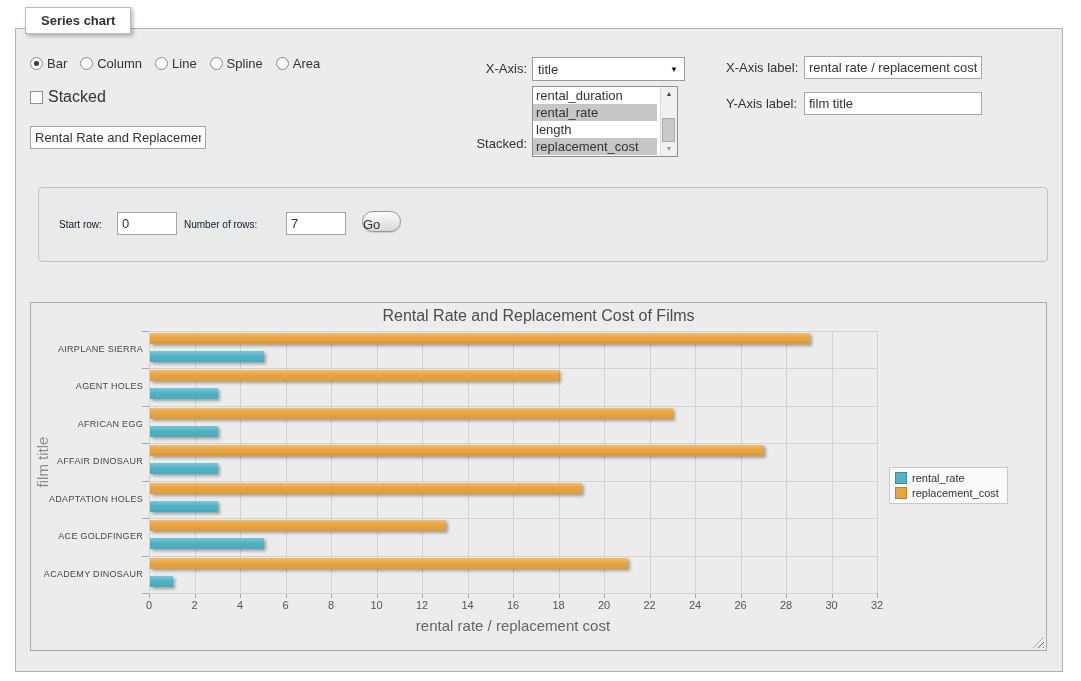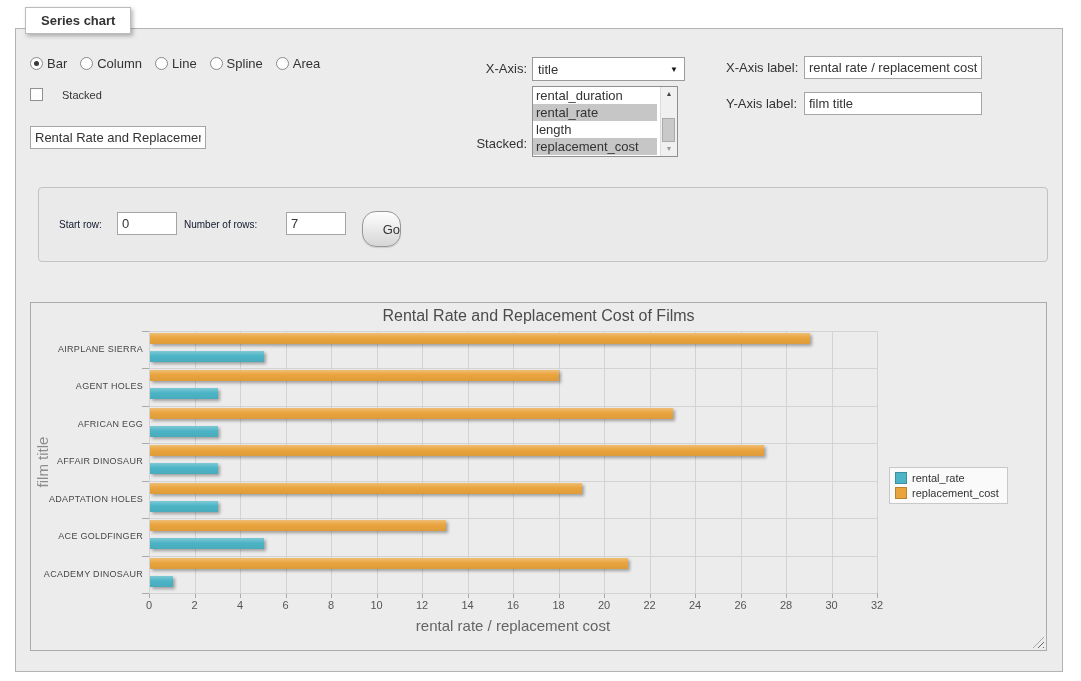--- a/index.html
+++ b/index.html
@@ -9,41 +9,41 @@
   .legend-box{position:absolute;left:25px;top:7px;background:#fff;border:1px solid #bcbcbc;box-shadow:2px 2px 4px rgba(0,0,0,0.28);padding:5px 15px;font-size:13px;font-weight:bold;color:#333;z-index:5;}
 
   .ctl-label{position:absolute;font-size:13px;color:#333;line-height:16px;z-index:2;}
   .right{text-align:right;}
 
   .radio-row{position:absolute;left:30px;top:56px;display:flex;align-items:center;gap:13px;font-size:13px;z-index:2;}
   .radio-item{display:flex;align-items:center;gap:4px;}
   .radio{width:13px;height:13px;border-radius:50%;border:1px solid #8a8a8a;background:#fdfdfd;box-sizing:border-box;position:relative;}
   .radio.checked::after{content:"";position:absolute;left:3px;top:3px;width:5px;height:5px;border-radius:50%;background:#3a3a3a;}
 
-  .stacked-row{position:absolute;left:30px;top:88px;display:flex;align-items:center;gap:19px;font-size:11px;z-index:2;}
+  .stacked-row{position:absolute;left:30px;top:88px;display:flex;align-items:center;gap:5px;font-size:16px;z-index:2;}
   .checkbox{width:13px;height:13px;border:1px solid #919191;background:#fdfdfd;box-sizing:border-box;}
 
   input.txt{position:absolute;border:1px solid #a5a5a5;background:#fff;font:13px "Liberation Sans",sans-serif;color:#333;padding:2px 4px;box-sizing:border-box;height:23px;z-index:2;}
 
   .select{position:absolute;left:532px;top:57px;width:153px;height:24px;border:1px solid #9a9a9a;background:#fff;box-sizing:border-box;font-size:13px;display:flex;align-items:center;padding-left:5px;z-index:2;}
   .select .caret{position:absolute;right:6px;top:7px;font-size:8px;color:#111;}
 
   .listbox{position:absolute;left:532px;top:86px;width:146px;height:71px;border:1px solid #8f8f8f;background:#fff;box-sizing:border-box;z-index:2;}
   .opt{height:17px;line-height:17px;font-size:13px;padding-left:3px;margin-right:20px;white-space:nowrap;overflow:hidden;}
   .opt.sel{background:#c6c6c6;}
   .sb{position:absolute;right:0;top:0;bottom:0;width:16px;background:#f0f0f0;border-left:1px solid #dcdcdc;}
   .sb-btn{position:absolute;left:0;width:16px;height:14px;text-align:center;font-size:7px;line-height:14px;}
   .sb-up{top:0;color:#444;}
   .sb-down{bottom:0;color:#999;}
   .sb-thumb{position:absolute;left:1px;top:31px;width:13px;height:24px;background:#c9c9c9;border:1px solid #ababab;box-sizing:border-box;}
 
   .row-box{position:absolute;left:38px;top:187px;width:1010px;height:75px;border:1px solid #c3c3c3;border-radius:4px;background:#eaeaea;box-sizing:border-box;z-index:1;}
   .row-box .lbl{position:absolute;font-size:10px;color:#0f172a;line-height:16px;}
   .row-box input.txt{position:absolute;}
-  .go-btn{position:absolute;left:323px;top:23px;width:39px;height:36px;border:1px solid #979797;border-radius:14px;background:linear-gradient(#fefefe,#d6d6d6);font:13px "Liberation Sans",sans-serif;color:#333;text-align:right;line-height:25px;box-sizing:border-box;box-shadow:0 1px 1px rgba(0,0,0,0.12);padding:0;}
+  .go-btn{position:absolute;left:323px;top:23px;width:39px;height:21px;border:1px solid #979797;border-radius:14px;background:linear-gradient(#fefefe,#d6d6d6);font:13px "Liberation Sans",sans-serif;color:#333;text-align:left;line-height:25px;box-sizing:border-box;box-shadow:0 1px 1px rgba(0,0,0,0.12);padding:0;}
 
   .chart-box{position:absolute;left:30px;top:302px;width:1017px;height:349px;border:1px solid #ababab;background:#ececec;box-sizing:border-box;z-index:1;}
   .chart-title{position:absolute;left:0;right:0;top:4px;text-align:center;font-size:16px;color:#4c4c4c;}
   .x-axis-title{position:absolute;left:118px;width:728px;top:314px;text-align:center;font-size:15px;color:#656565;}
   .y-axis-title{position:absolute;left:11px;top:159px;transform:translate(-50%,-50%) rotate(-90deg);font-size:15px;color:#8d8d8d;white-space:nowrap;}
   .vgrid{position:absolute;width:1px;background:#d3d3d3;}
   .hgrid{position:absolute;height:1px;background:#d3d3d3;}
   .xtickmark{position:absolute;width:1px;height:5px;background:#a9a9a9;}
   .ytickmark{position:absolute;height:1px;width:7px;background:#a9a9a9;}
   .xticklabel{position:absolute;top:296px;width:30px;text-align:center;font-size:11px;color:#555;}

